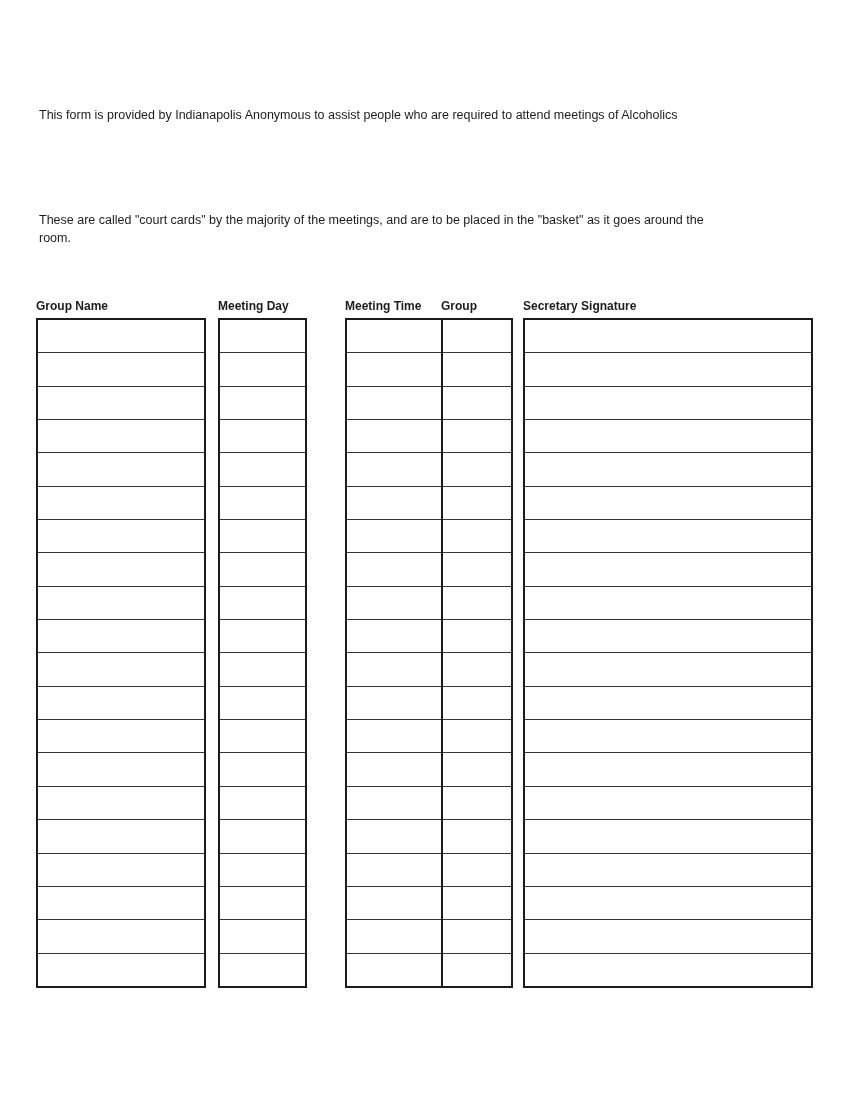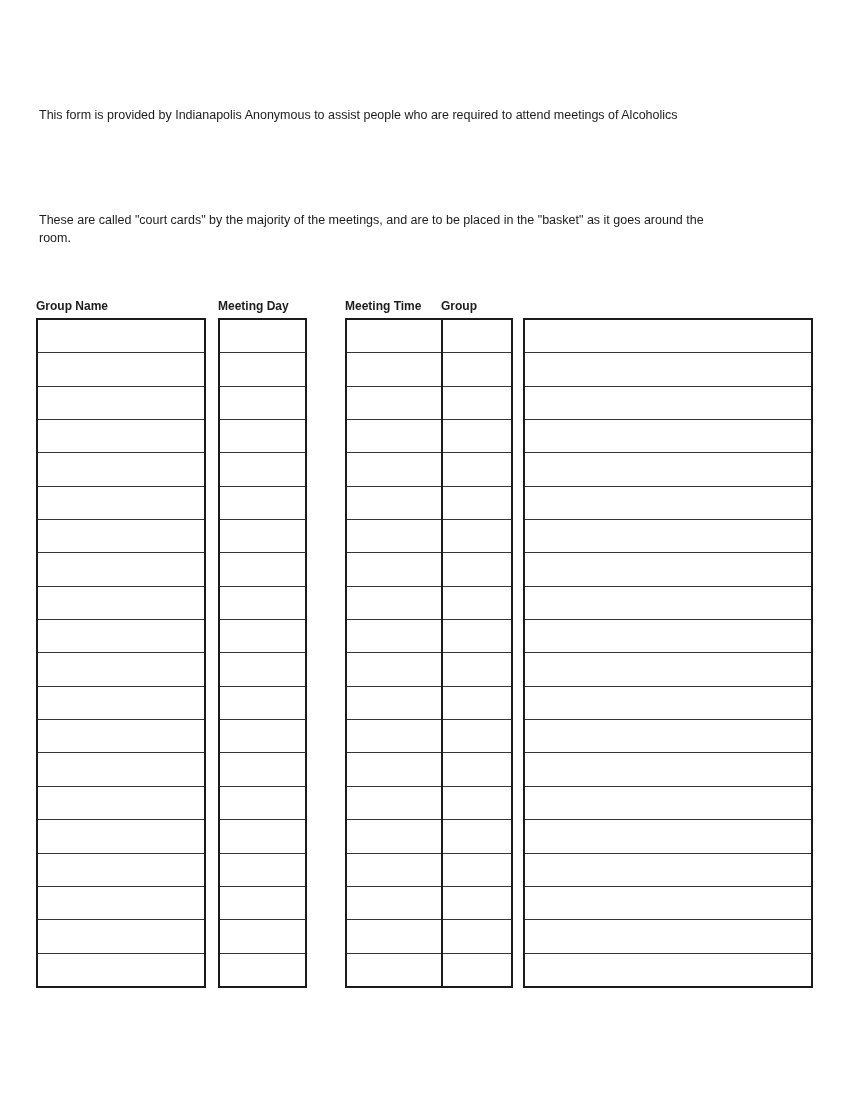--- a/index.html
+++ b/index.html
@@ -69,20 +69,21 @@
 
   <div class="textblock" id="howto-paragraph">
     <div class="line">These are called "court cards" by the majority of the meetings, and are to be placed in the "basket" as it goes around the</div>
     <div class="line">room.</div>
   </div>
 
   <div class="col-header g-name">Group Name</div>
   <div class="col-header g-day">Meeting Day</div>
   <div class="col-header g-time">Meeting Time</div>
   <div class="col-header g-date">Group</div>
+  <div class="col-header g-sig">Secretary Signature</div>
 
   <div class="tcol g-name">
       <div class="tcell"></div>
       <div class="tcell"></div>
       <div class="tcell"></div>
       <div class="tcell"></div>
       <div class="tcell"></div>
       <div class="tcell"></div>
       <div class="tcell"></div>
       <div class="tcell"></div>

